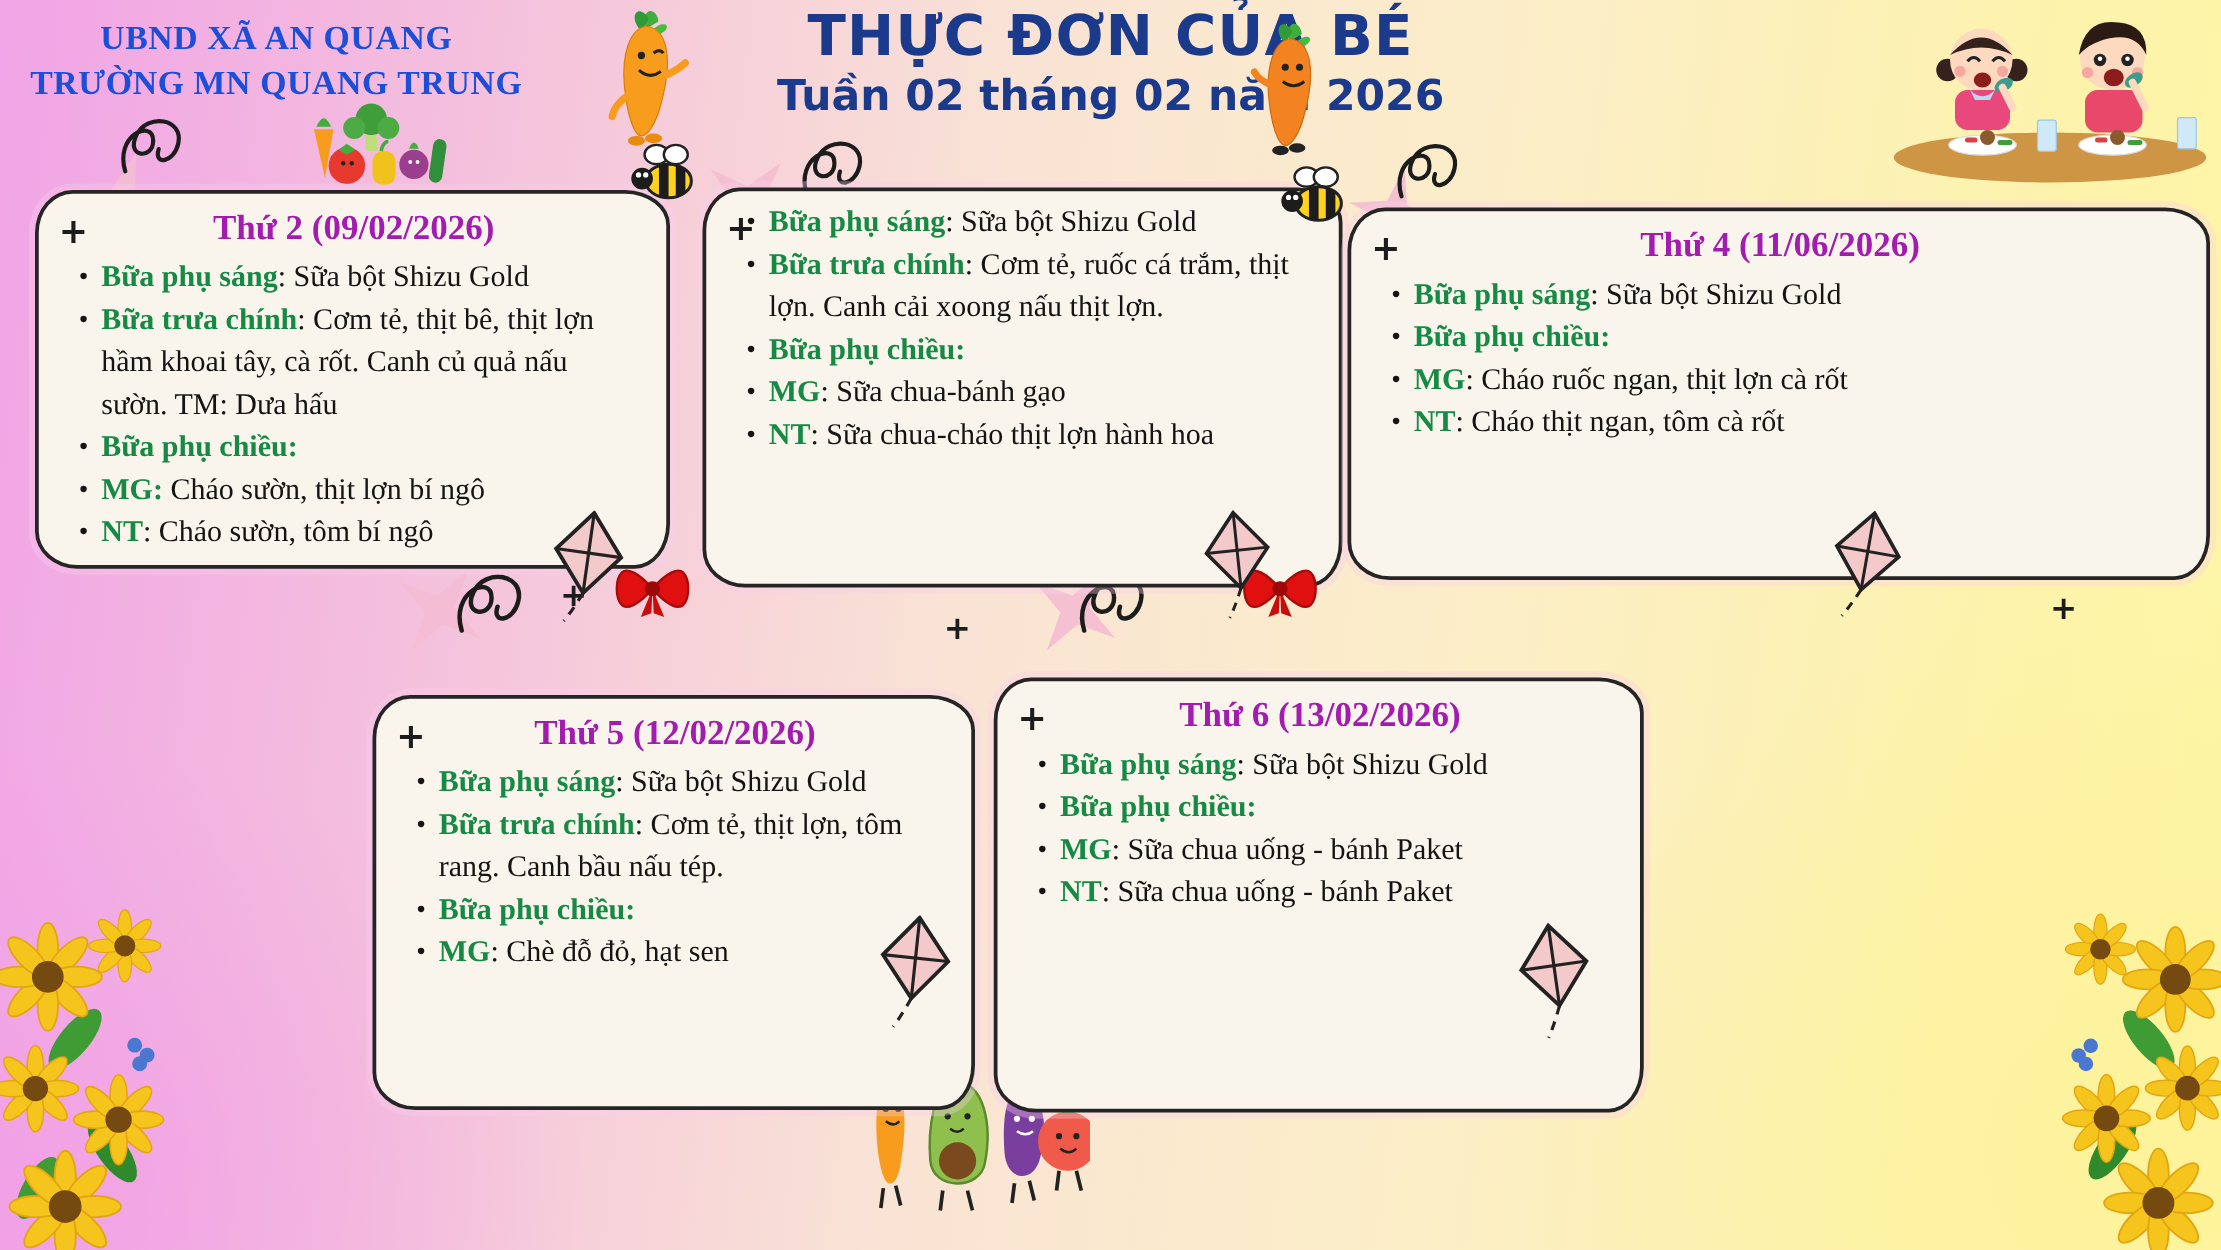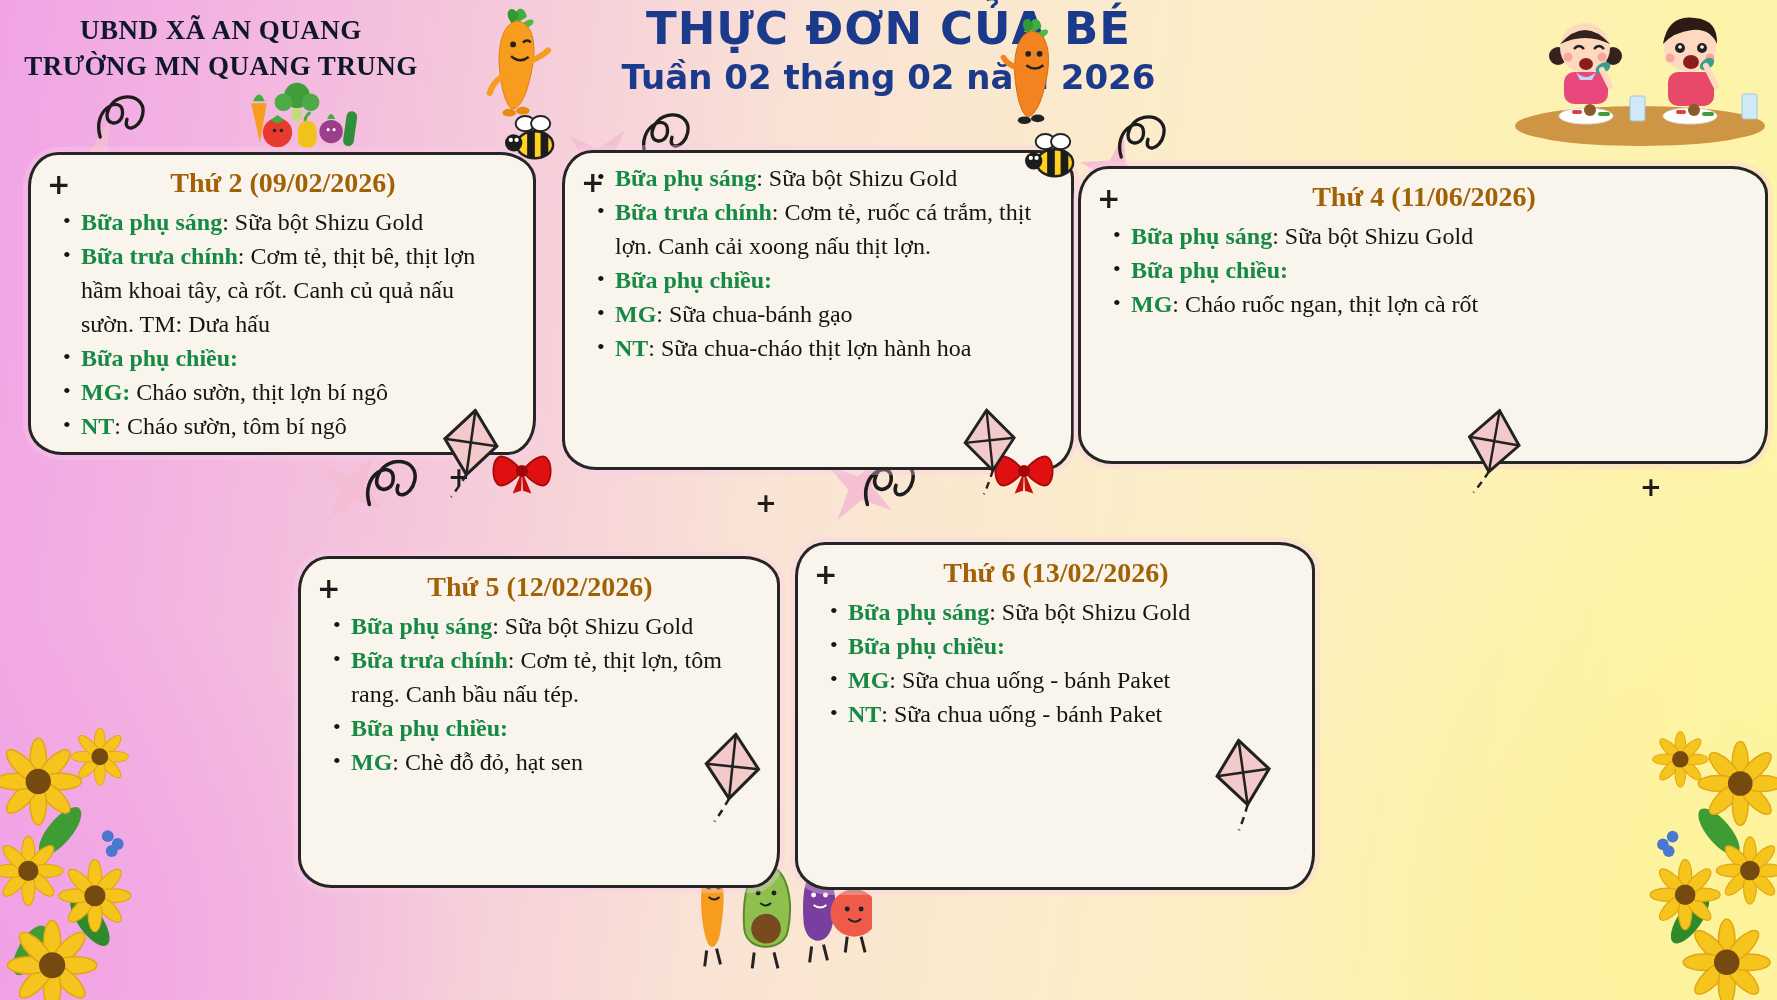--- a/index.html
+++ b/index.html
@@ -7,35 +7,35 @@
   body {
     position:relative;
     font-family:"Liberation Serif","DejaVu Serif",serif;
     background:
       radial-gradient(620px 520px at 2% 96%, rgba(240,150,232,0.55), transparent 70%),
       radial-gradient(720px 620px at 98% 92%, rgba(253,242,150,0.75), transparent 72%),
       linear-gradient(97deg,#f1a4e6 0%,#f4bfdd 20%,#f9e3d5 43%,#fceec8 65%,#fdf3ab 88%,#fdf6a6 100%);
   }
   
   .org-block { position:absolute; left:6px; top:12px; width:430px; text-align:center;
-    color:#0f172a; font-weight:bold; font-size:27px; line-height:1.35; letter-spacing:.5px; }
+    color:#1d4ed8; font-weight:bold; font-size:27px; line-height:1.35; letter-spacing:.5px; }
   .title-block { position:absolute; left:50%; transform:translateX(-50%); top:2px; width:760px; text-align:center;
     font-family:"DejaVu Sans","Liberation Sans",sans-serif; color:#1b3a8c; }
   .main-title { font-size:45px; font-weight:bold; letter-spacing:1px; }
   .sub-title  { font-size:34px; font-weight:bold; margin-top:2px; }
   
   .card { position:absolute; background:#faf5ec; border:3px solid #252525; z-index:2;
     border-radius:30px 36px 28px 34px / 34px 28px 36px 30px;
     padding:8px 22px 8px 24px; box-shadow:0 0 0 5px rgba(248,205,236,0.35); }
   .card1 { left:28px;  top:152px; width:508px; height:303px; }
   .card2 { left:562px; top:150px; width:512px; height:320px; }
   .card3 { left:1078px;top:166px; width:690px; height:298px; }
   .card4 { left:298px; top:556px; width:482px; height:332px; }
   .card5 { left:795px; top:542px; width:520px; height:348px; }
-  .card-title { text-align:center; color:#a16207; font-weight:bold; font-size:28px; margin:4px 0 6px; }
+  .card-title { text-align:center; color:#a21caf; font-weight:bold; font-size:28px; margin:4px 0 6px; }
   .menu-list { list-style:none; font-size:24px; line-height:1.42; color:#141414; }
   .menu-list li { position:relative; padding-left:26px; }
   .menu-list li::before { content:"•"; position:absolute; left:8px; top:0; font-size:22px; color:#141414; }
   .lbl { color:#168a44; font-weight:bold; }
   .plus-mark { position:absolute; left:16px; top:16px; font-family:"DejaVu Sans",sans-serif;
     font-size:28px; font-weight:bold; color:#1c1c1c; line-height:1; }
   
   .deco { position:absolute; z-index:1; }
   .over { z-index:3; }
   .floating-plus { position:absolute; z-index:1; font-family:"DejaVu Sans",sans-serif;
@@ -351,20 +351,21 @@
   </ul>
 </section>
 
 <section class="card card3">
   <div class="plus-mark">+</div>
   <h2 class="card-title">Thứ 4 (11/06/2026)</h2>
   <ul class="menu-list">
     <li><span class="lbl">Bữa phụ sáng</span><span>: Sữa bột Shizu Gold</span></li>
     <li><span class="lbl">Bữa phụ chiều:</span><span></span></li>
     <li><span class="lbl">MG</span><span>: Cháo ruốc ngan, thịt lợn cà rốt</span></li>
+    <li><span class="lbl">NT</span><span>: Cháo thịt ngan, tôm cà rốt</span></li>
   </ul>
 </section>
 
 <section class="card card4">
   <div class="plus-mark">+</div>
   <h2 class="card-title">Thứ 5 (12/02/2026)</h2>
   <ul class="menu-list">
     <li><span class="lbl">Bữa phụ sáng</span><span>: Sữa bột Shizu Gold</span></li>
     <li><span class="lbl">Bữa trưa chính</span><span>: Cơm tẻ, thịt lợn, tôm rang. Canh bầu nấu tép.</span></li>
     <li><span class="lbl">Bữa phụ chiều:</span><span></span></li>

